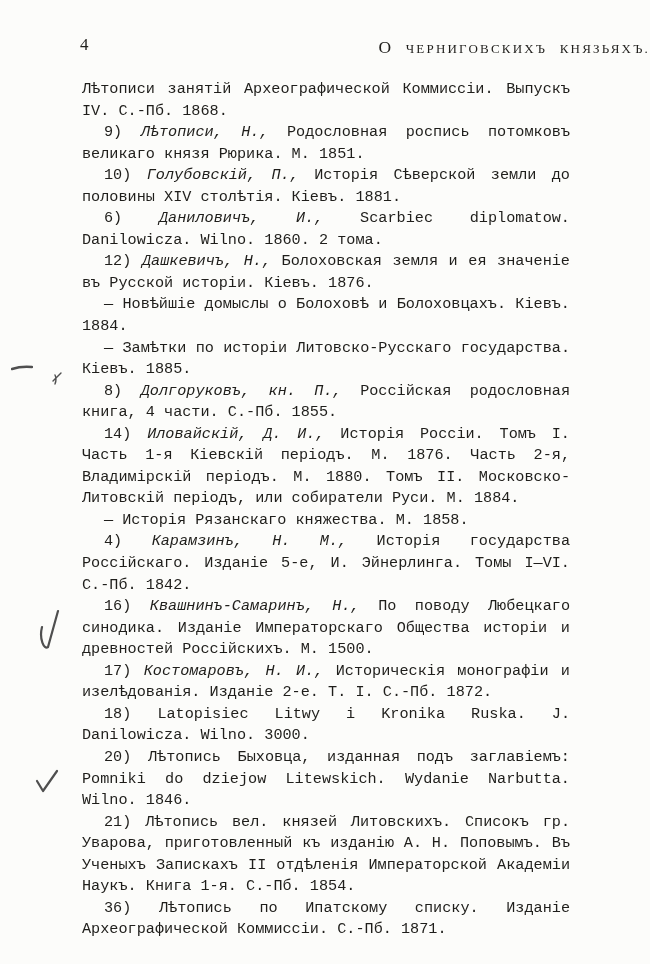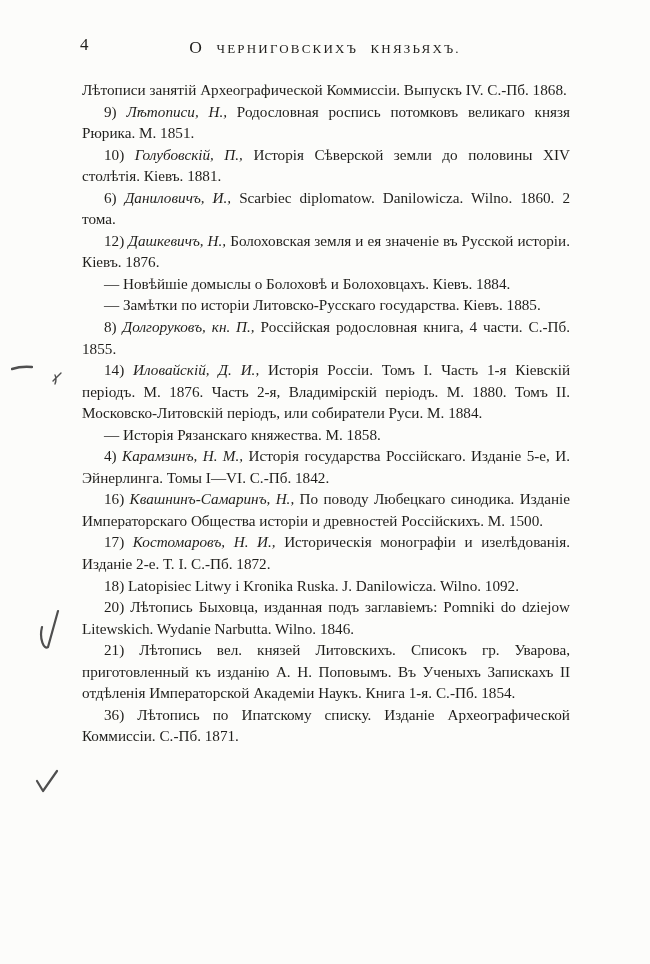--- a/index.html
+++ b/index.html
@@ -17,33 +17,33 @@
     overflow:hidden;
     margin:0 auto;
   }
   
   .page-number{
     position:absolute;left:80px;top:36px;
     font-size:17px;line-height:18px;
   }
   .running-title{
     position:absolute;left:0;right:0;top:39px;
-    text-align:center;
+    text-align:right;
     font-size:13px;line-height:16px;
     letter-spacing:2.2px;word-spacing:7px;
     white-space:nowrap;
   }
   .running-title::first-letter{font-size:17.5px;}
   
   .textblock{
     position:absolute;left:82px;top:79px;width:488px;
     font-size:15.2px;line-height:21.55px;
     text-align:justify;
   }
-  .entry{margin:0;text-indent:22px;}
+  .entry{margin:0;text-indent:22px;font-family:Liberation Mono, monospace;}
   .entry.noindent{text-indent:0;}
   .entry .author{font-style:italic;}
   
   .margin-mark{position:absolute;color:var(--pencil);pointer-events:none;}
   .mark-dash{left:11px;top:364px;width:22px;height:8px;}
   .mark-squiggle{left:51px;top:371px;width:12px;height:16px;}
   .mark-check-tall{left:39px;top:609px;width:22px;height:44px;}
   .mark-check-small{left:35px;top:769px;width:24px;height:25px;}
   .margin-mark svg{display:block;width:100%;height:100%;}
 </style>
@@ -97,21 +97,21 @@
     <p class="entry"><span class="num">14)</span> <span class="author">Иловайскій, Д. И.,</span> <span class="text">Исторія Россіи. Томъ I. Часть 1-я Кіевскій періодъ. М. 1876. Часть 2-я, Владимірскій періодъ. М. 1880. Томъ II. Московско-Литовскій періодъ, или собиратели Руси. М. 1884.</span></p>
 
     <p class="entry"><span class="num">—</span> <span class="author"></span> <span class="text">Исторія Рязанскаго княжества. М. 1858.</span></p>
 
     <p class="entry"><span class="num">4)</span> <span class="author">Карамзинъ, Н. М.,</span> <span class="text">Исторія государства Россійскаго. Изданіе 5-е, И. Эйнерлинга. Томы I—VI. С.-Пб. 1842.</span></p>
 
     <p class="entry"><span class="num">16)</span> <span class="author">Квашнинъ-Самаринъ, Н.,</span> <span class="text">По поводу Любецкаго синодика. Изданіе Императорскаго Общества исторіи и древностей Россійскихъ. М. 1500.</span></p>
 
     <p class="entry"><span class="num">17)</span> <span class="author">Костомаровъ, Н. И.,</span> <span class="text">Историческія монографіи и изелѣдованія. Изданіе 2-е. Т. I. С.-Пб. 1872.</span></p>
 
-    <p class="entry"><span class="num">18)</span> <span class="author"></span> <span class="text">Latopisiec Litwy i Kronika Ruska. J. Danilowicza. Wilno. 1092.</span></p>
+    <p class="entry"><span class="num">18)</span> <span class="author"></span> <span class="text">Latopisiec Litwy i Kronika Ruska. J. Danilowicza. Wilno. 3000.</span></p>
 
 
     <p class="entry"><span class="num">20)</span> <span class="author"></span> <span class="text">Лѣтопись Быховца, изданная подъ заглавіемъ: Pomniki do dziejow Litewskich. Wydanie Narbutta. Wilno. 1846.</span></p>
 
     <p class="entry"><span class="num">21)</span> <span class="author"></span> <span class="text">Лѣтопись вел. князей Литовскихъ. Списокъ гр. Уварова, приготовленный къ изданію А. Н. Поповымъ. Въ Ученыхъ Запискахъ II отдѣленія Императорской Академіи Наукъ. Книга 1-я. С.-Пб. 1854.</span></p>
 
     <p class="entry"><span class="num">36)</span> <span class="author"></span> <span class="text">Лѣтопись по Ипатскому списку. Изданіе Археографической Коммиссіи. С.-Пб. 1871.</span></p>
   </section>
 
 </div>

